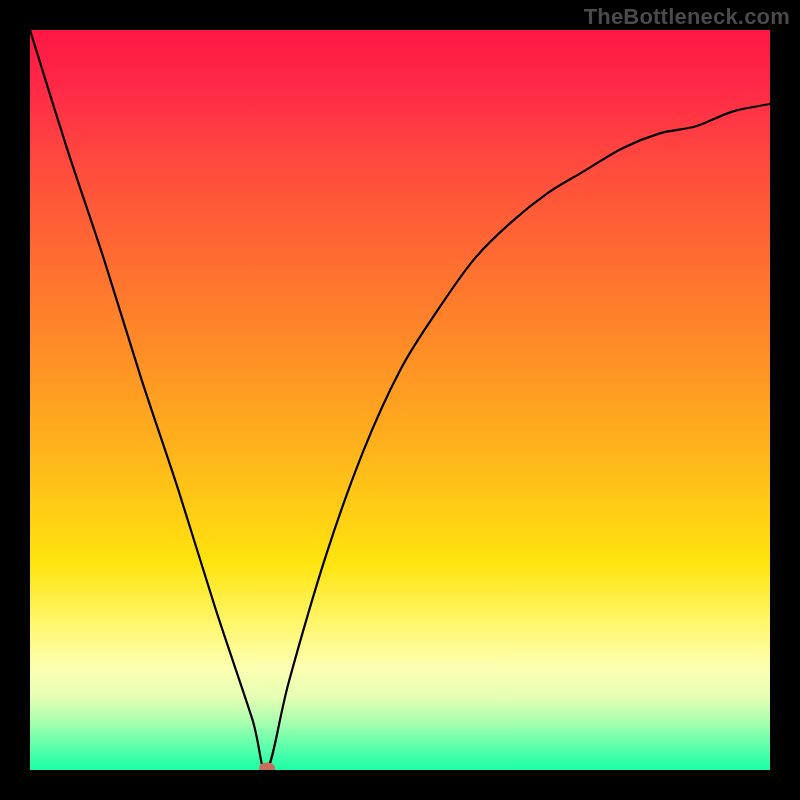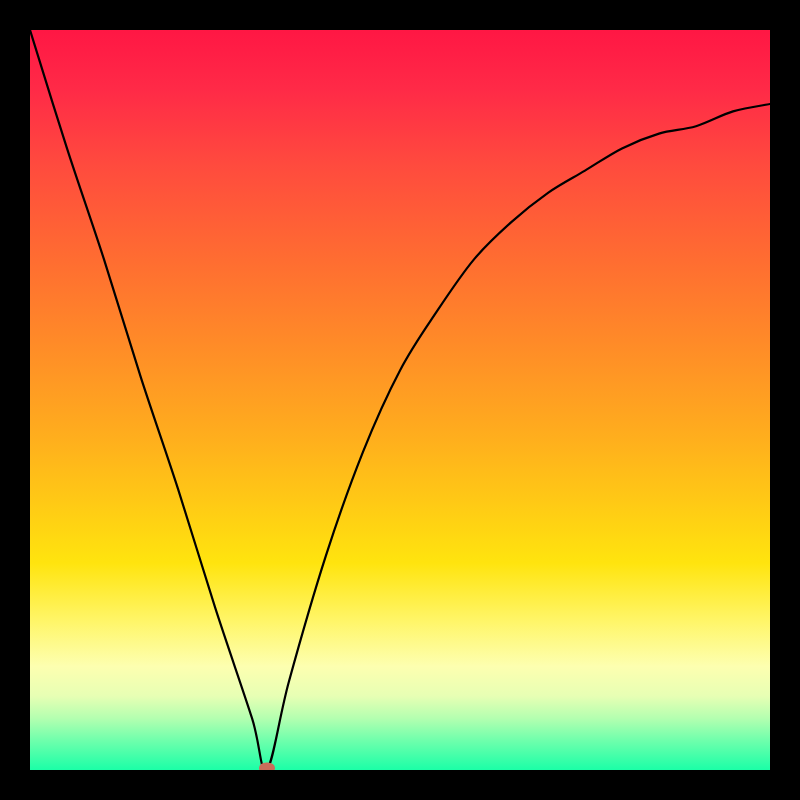--- a/index.html
+++ b/index.html
@@ -68,20 +68,21 @@
     border-radius: 50% / 55%;
     background: #c96e5a;
     transform: translate(-50%, -50%);
   }
 </style>
 </head>
 <body>
 
 <div class="frame">
 
+  <div class="watermark">TheBottleneck.com</div>
 
   <div class="plot-area">
     <div class="gradient"></div>
 
     <svg class="curve" viewBox="0 0 740 740" preserveAspectRatio="none">
       <path id="curve-path" fill="none" stroke="#000" stroke-width="2.2" stroke-linejoin="round" stroke-linecap="round" d="M 0 0 C 6.166666666666667 19.73333333333333, 24.666666666666664 80.16666666666663, 37 118.39999999999998 C 49.333333333333336 156.63333333333333, 61.666666666666664 191.1666666666667, 74 229.40000000000003 C 86.33333333333333 267.6333333333334, 98.66666666666667 309.5666666666666, 111 347.79999999999995 C 123.33333333333333 386.0333333333333, 135.66666666666666 420.56666666666666, 148 458.8 C 160.33333333333334 497.03333333333336, 172.66666666666666 538.9666666666667, 185 577.2 C 197.33333333333334 615.4333333333334, 213.36666666666667 661.0666666666667, 222 688.2 C 230.63333333333333 715.3333333333334, 230.63333333333335 746.1666666666666, 236.8 740 C 242.96666666666667 733.8333333333334, 249.13333333333333 686.9666666666667, 259 651.2 C 268.8666666666667 615.4333333333334, 283.6666666666667 563.6333333333333, 296 525.4 C 308.3333333333333 487.16666666666663, 320.6666666666667 452.6333333333333, 333 421.8 C 345.3333333333333 390.9666666666667, 357.66666666666663 363.8333333333333, 370 340.4 C 382.33333333333337 316.96666666666664, 394.66666666666674 299.7, 407.00000000000006 281.2 C 419.33333333333337 262.7, 431.6666666666667 244.20000000000005, 444 229.40000000000003 C 456.3333333333333 214.60000000000002, 468.6666666666667 203.5, 481 192.39999999999998 C 493.3333333333333 181.29999999999995, 505.6666666666667 171.4333333333333, 518 162.79999999999995 C 530.3333333333334 154.1666666666666, 542.6666666666666 147.99999999999991, 555 140.5999999999999 C 567.3333333333334 133.1999999999999, 579.6666666666666 124.56666666666662, 592 118.39999999999998 C 604.3333333333334 112.23333333333333, 616.6666666666666 107.30000000000001, 629 103.60000000000002 C 641.3333333333334 99.90000000000003, 653.6666666666666 99.90000000000005, 666 96.20000000000005 C 678.3333333333334 92.50000000000004, 690.6666666666666 85.09999999999998, 703 81.39999999999998 C 715.3333333333334 77.69999999999997, 733.8333333333334 75.23333333333333, 740 74"></path>
     </svg>
 
     <div id="min-marker" class="min-marker" style="left: 236.8px; top: 738px;"></div>
   </div>

